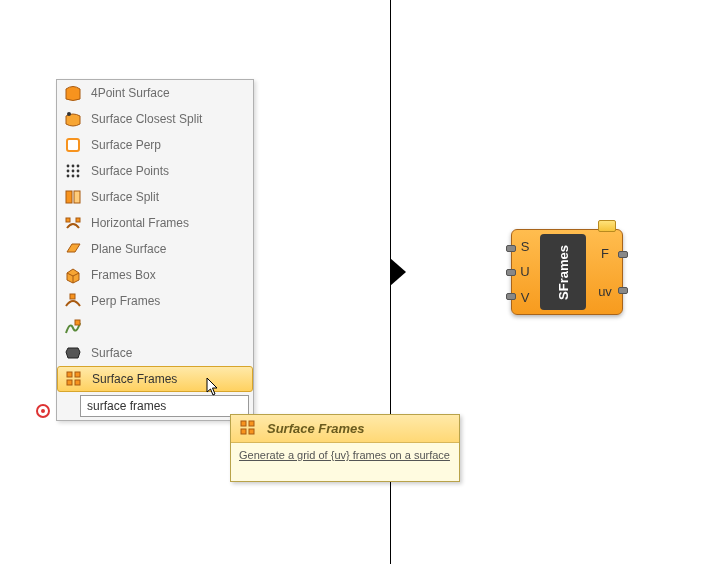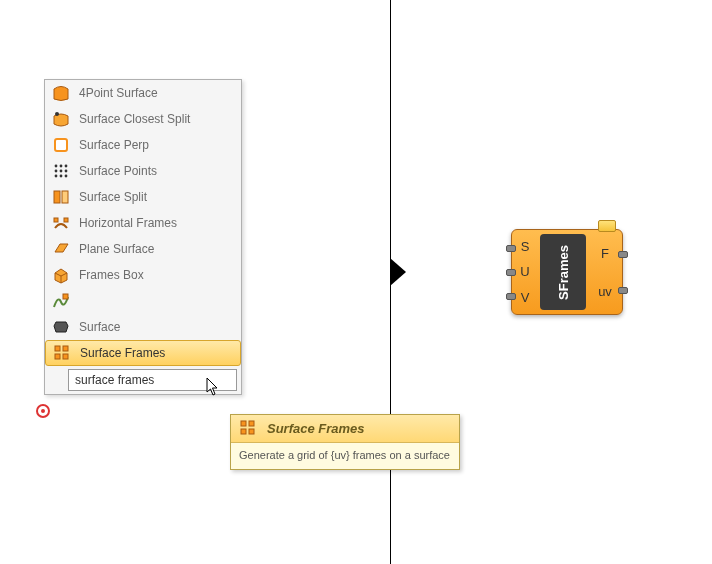--- a/index.html
+++ b/index.html
@@ -30,21 +30,21 @@
     top: 258px;
     width: 0; height: 0;
     border-top: 14px solid transparent;
     border-bottom: 14px solid transparent;
     border-left: 16px solid #000;
   }
 
   
   .menu-panel {
     position: absolute;
-    left: 44px;
+    left: 56px;
     top: 79px;
     width: 198px;
     background: #f5f5f5;
     border: 1px solid #b0b0b0;
     box-shadow: 2px 2px 4px rgba(0,0,0,0.15);
   }
   .menu-item {
     display: flex;
     align-items: center;
     height: 26px;
@@ -144,23 +144,24 @@
     width: 20px; height: 20px;
     margin-right: 8px;
   }
   .tooltip-title {
     font-style: italic;
     font-weight: bold;
     color: #6a5b1e;
     font-size: 13px;
   }
   .tooltip-body {
-    padding: 6px 8px 8px 8px;
+    padding: 6px 8px 20px 8px;
     color: #555;
     font-size: 11px;
+    text-decoration: underline;
   }
 
   
   .comp {
     position: absolute;
     left: 511px;
     top: 229px;
     width: 112px;
     height: 86px;
     background: linear-gradient(#ffbd4f, #f79b1e);
@@ -310,20 +311,29 @@
   <div class="menu-item">
     <span class="icon">
       <svg width="18" height="18">
           <path d="M3 7 L9 3 L15 7 L15 14 L9 17 L3 14 Z" fill="#f7a533" stroke="#a85a10"></path>
           <path d="M3 7 L9 10 L15 7 M9 10 L9 17" fill="none" stroke="#a85a10"></path>
         </svg>
     </span>
     <span class="label">Frames Box</span>
   </div>
 
+  <div class="menu-item">
+    <span class="icon">
+      <svg width="18" height="18">
+          <path d="M2 14 Q9 4 16 14" fill="none" stroke="#a85a10" stroke-width="2"></path>
+          <rect x="6" y="2" width="5" height="5" fill="#f7931e" stroke="#a85a10"></rect>
+        </svg>
+    </span>
+    <span class="label">Perp Frames</span>
+  </div>
 
   <div class="menu-item">
     <span class="icon">
       <svg width="18" height="18">
           <path d="M2 15 Q6 3 9 10 T16 5" fill="none" stroke="#5a8a3a" stroke-width="2"></path>
           <rect x="11" y="2" width="5" height="5" fill="#f7931e" stroke="#a85a10"></rect>
         </svg>
     </span>
   </div>
 

